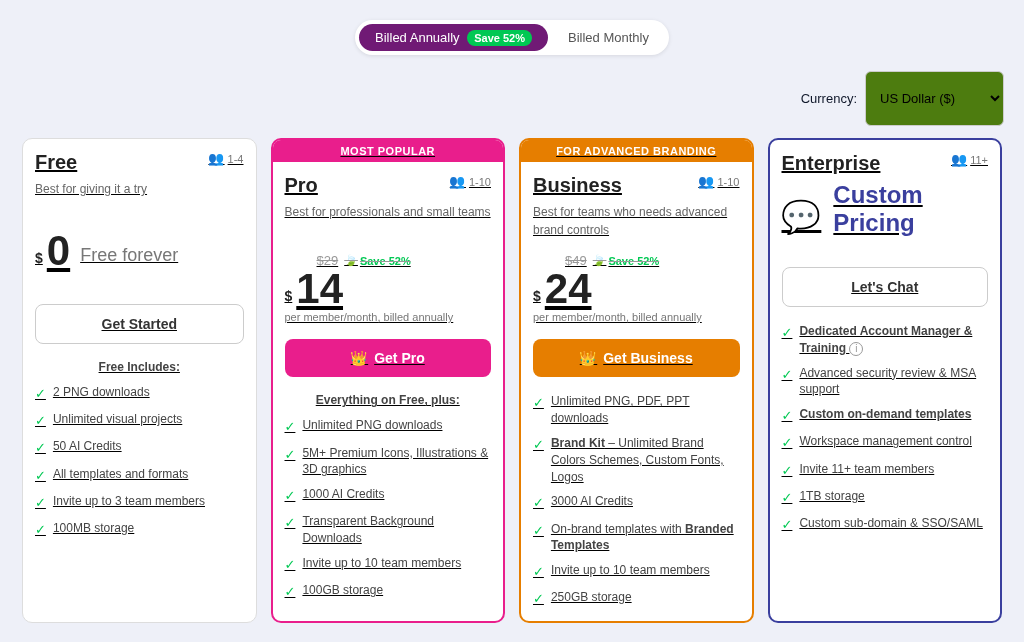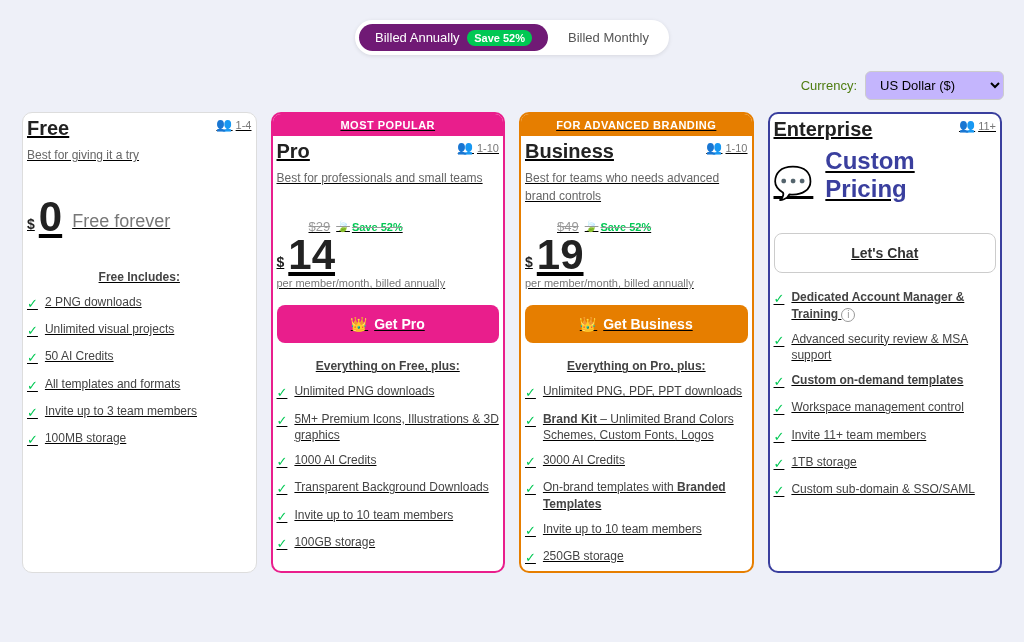--- a/index.html
+++ b/index.html
@@ -51,28 +51,28 @@
     }
     .currency-row {
       display: flex;
       justify-content: flex-end;
       align-items: center;
       margin-bottom: 12px;
       gap: 8px;
     }
     .currency-label {
       font-size: 13px;
-      color: #4d7c0f;
+      color: #0f172a;
     }
     .currency-select {
       border: 1px solid #ccc;
       border-radius: 6px;
-      padding: 5px 10px;
+      padding: 18px 10px;
       font-size: 13px;
-      background: #c4b5fd;
+      background: #4d7c0f;
       cursor: pointer;
     }
     .cards-container {
       display: grid;
       grid-template-columns: repeat(4, 1fr);
       gap: 14px;
       max-width: 980px;
       margin: 0 auto;
     }
     .card {
@@ -97,21 +97,21 @@
     .card-banner {
       text-align: center;
       font-size: 11px;
       font-weight: 700;
       padding: 5px;
       letter-spacing: 0.5px;
     }
     .card-banner.pro { background: #e91e8c; color: white; }
     .card-banner.business { background: #e67e00; color: white; }
     .card-body {
-      padding: 4px;
+      padding: 12px;
       flex: 1;
     }
     .card-header {
       display: flex;
       justify-content: space-between;
       align-items: flex-start;
       margin-bottom: 6px;
     }
     .plan-name {
       font-size: 20px;
@@ -302,20 +302,23 @@
         </span>
       </div>
       <p class="plan-desc">Best for giving it a try</p>
       <div class="price-area">
         <div class="price-main">
           <span class="dollar-sign">$</span>
           <span class="price-number">0</span>
           <span class="price-free">Free forever</span>
         </div>
       </div>
+      <button class="cta-btn free">
+        <span>Get Started</span>
+      </button>
       <div class="features-title">Free Includes:</div>
       <ul class="feature-list">
         <li class="feature-item">
             <span class="check-icon">✓</span>
             <span>2 PNG downloads</span>
           </li>
         <li class="feature-item">
             <span class="check-icon">✓</span>
             <span>Unlimited visual projects</span>
           </li>
@@ -412,29 +415,28 @@
       <div class="price-area">
         <div class="old-price">
           <span>$49</span>
           <span class="save-tag">
             <span>🍃</span>
             <span>Save 52%</span>
           </span>
         </div>
         <div class="price-main">
           <span class="dollar-sign">$</span>
-          <span class="price-number">19</span>
+          <span class="price-number">24</span>
         </div>
         <div class="price-sub">per member/month, billed annually</div>
       </div>
       <button class="cta-btn business">
         <span>👑</span>
         <span>Get Business</span>
       </button>
-      <div class="features-title">Everything on Pro, plus:</div>
       <ul class="feature-list">
         <li class="feature-item">
             <span class="check-icon">✓</span>
             <span>Unlimited PNG, PDF, PPT downloads</span>
           </li>
         <li class="feature-item">
             <span class="check-icon">✓</span>
             <span><span class="feature-bold">Brand Kit</span> – Unlimited Brand Colors Schemes, Custom Fonts, Logos</span>
           </li>
         <li class="feature-item">

